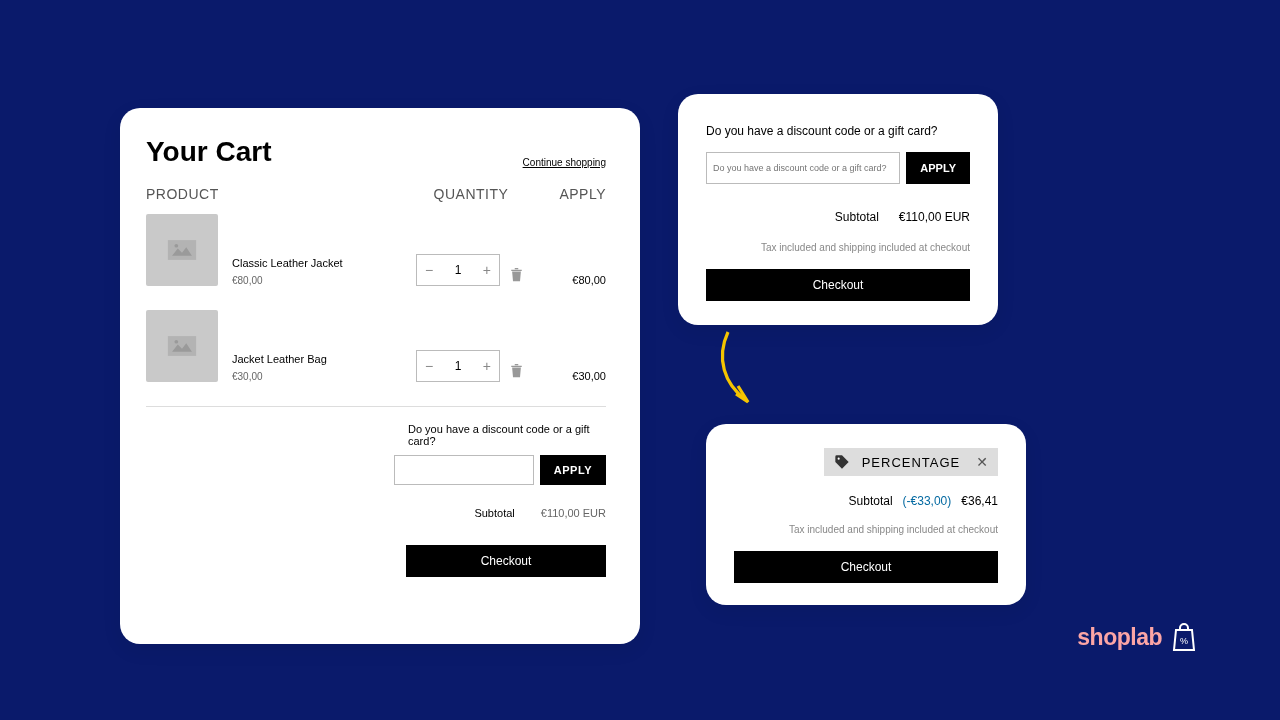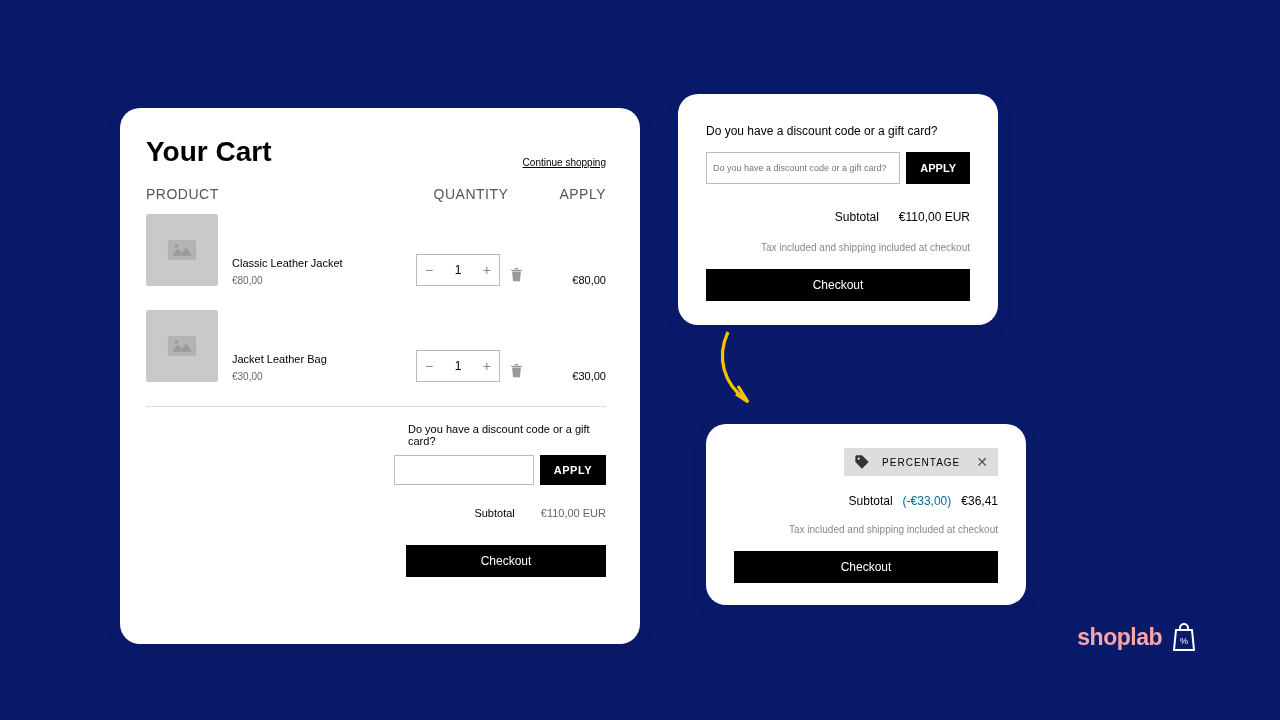--- a/index.html
+++ b/index.html
@@ -75,21 +75,21 @@
 .p1-sub { display:flex; justify-content:flex-end; gap:20px; font-size:12px; margin-bottom:18px; }
 .p1-tax { font-size:10px; color:#888; text-align:right; margin-bottom:16px; }
 .p1-checkout { width:100%; height:32px; background:#000; color:#fff; border:none; font-size:12px; }
 
 .panel2 { left:706px; top:424px; width:320px; padding:24px 28px 22px 28px; }
 .tag-chip {
   display:flex; align-items:center; gap:12px; background:#ddd; padding:6px 10px;
   width:fit-content; margin-left:auto; margin-bottom:18px;
 }
 .tag-chip svg { width:16px; height:16px; fill:#333; }
-.tag-text { font-size:10px; letter-spacing:1px; color:#000; }
+.tag-text { font-size:13px; letter-spacing:1px; color:#000; }
 .tag-x { font-size:14px; color:#555; cursor:pointer; margin-left:4px;}
 .p2-sub { display:flex; justify-content:flex-end; gap:10px; font-size:12px; margin-bottom:16px; align-items:baseline; }
 .p2-discount { color:#0369a1; }
 .p2-tax { font-size:10px; color:#888; text-align:right; margin-bottom:16px; }
 .p2-checkout { width:100%; height:32px; background:#000; color:#fff; border:none; font-size:12px; }
 
 .arrow { position:absolute; left:706px; top:328px; width:60px; height:88px; }
 .arrow path { stroke:#f5c400; stroke-width:3.2; fill:none; }
 
 .brand { position:absolute; right:84px; bottom:68px; display:flex; align-items:center; gap:10px; color:#fca5a5; }

